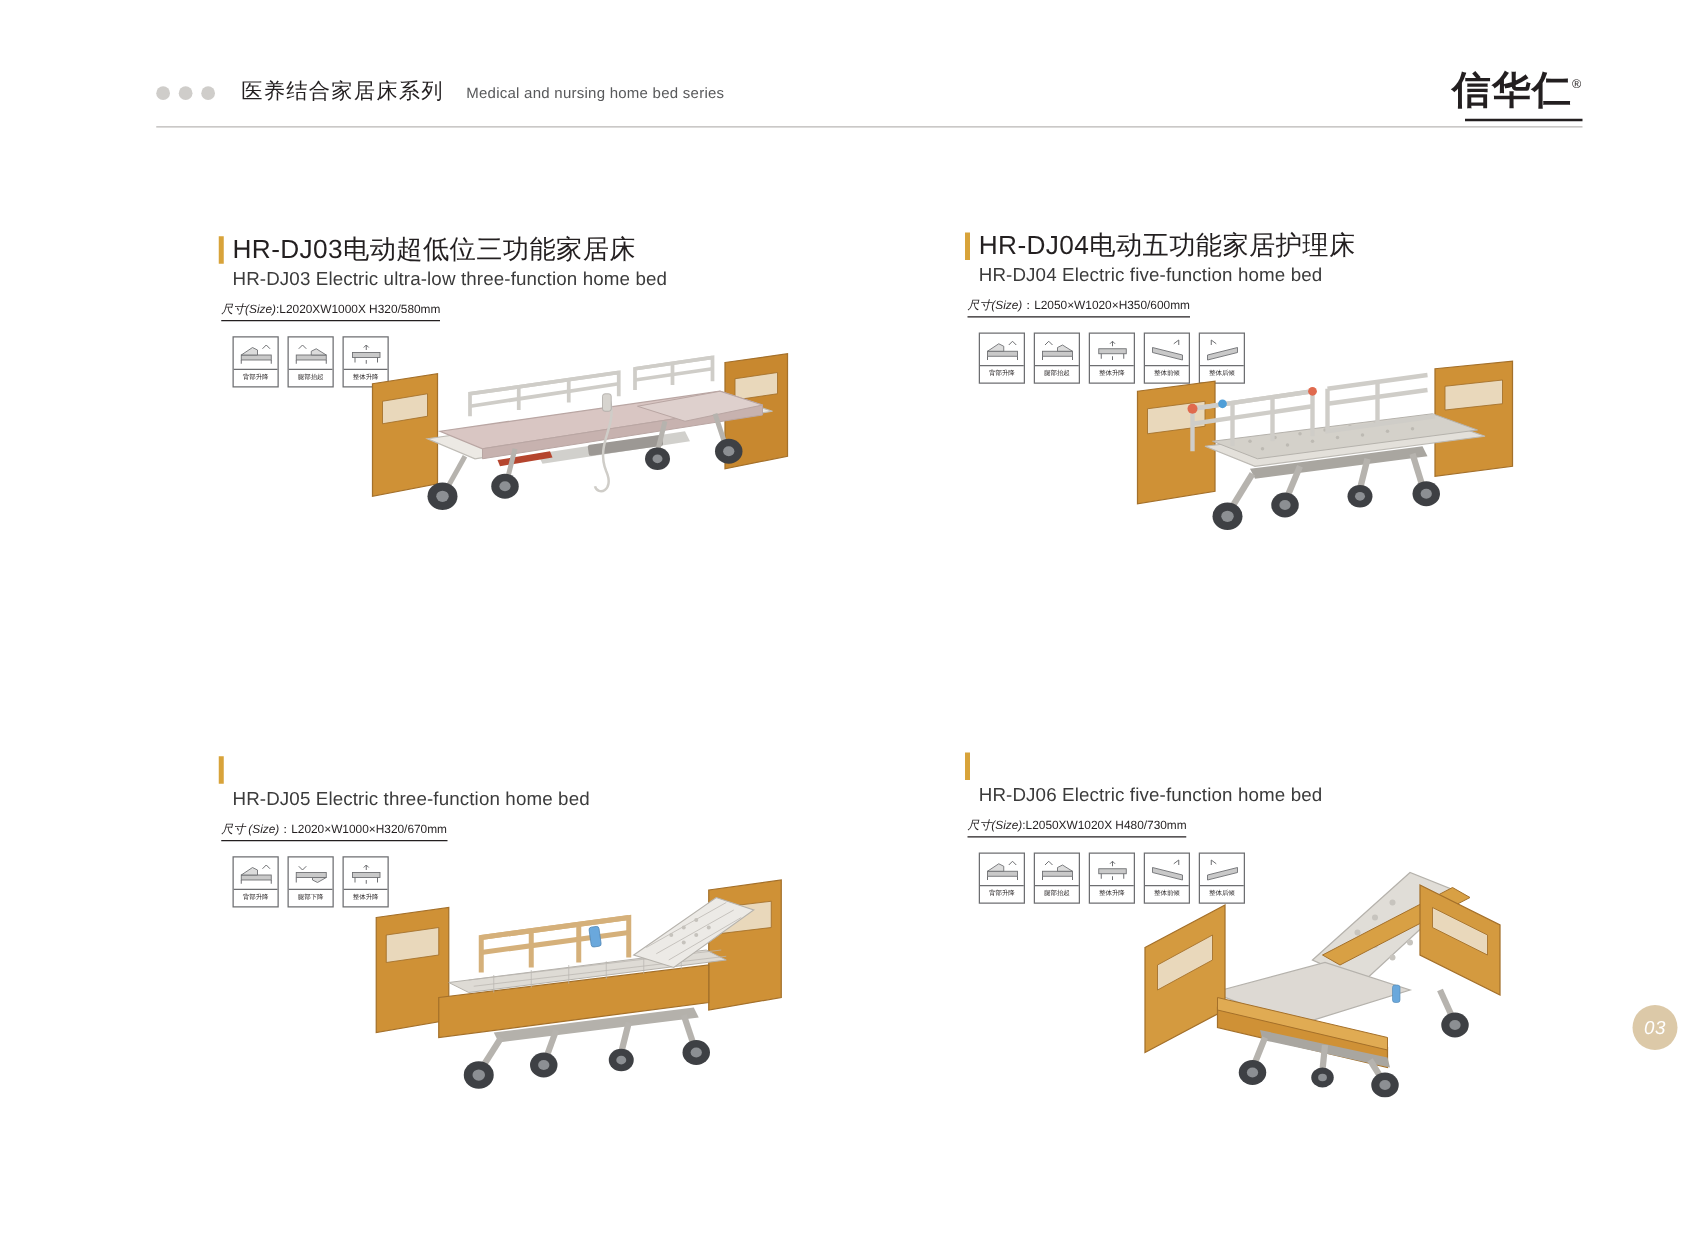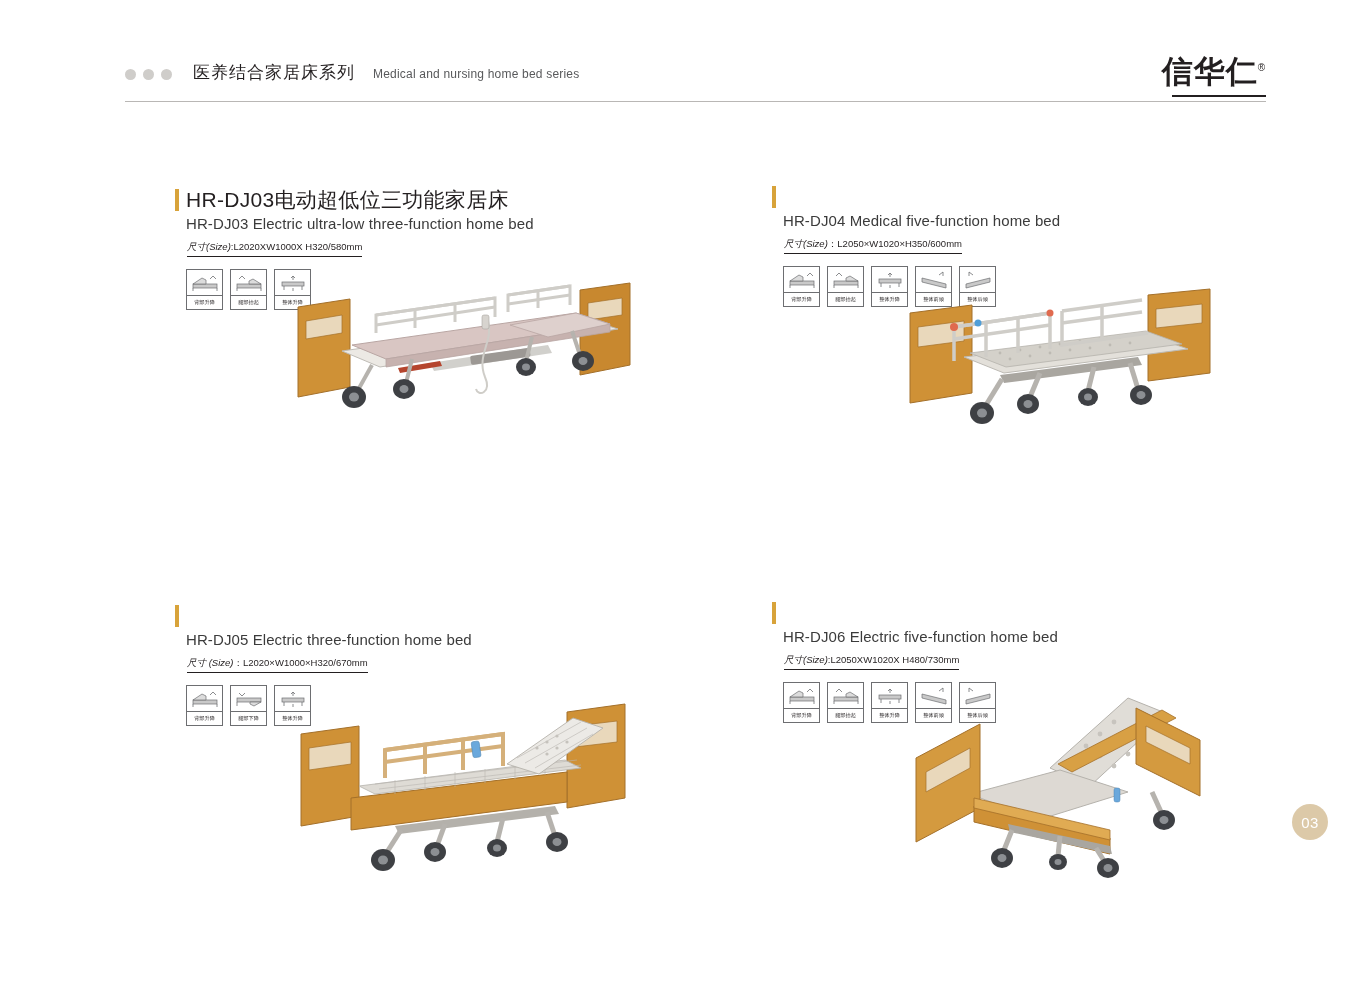--- a/index.html
+++ b/index.html
@@ -41,21 +41,21 @@
   .product{position:absolute;}
   .title-row{display:flex;align-items:flex-end;gap:7px;}
   .title-bar{width:4px;height:22px;background:#d8a33a;margin-top:4px;flex:none;}
   .title-cn{
     font-size:21px;font-weight:500;color:#231f20;letter-spacing:.3px;line-height:1.05;
   }
   .title-en{
     font-size:15px;color:#3b3b3b;margin-top:4px;margin-left:11px;letter-spacing:.1px;
   }
   .size-line{
-    display:inline-block;margin-top:9px;margin-left:12px;
+    display:inline-block;margin-top:9px;margin-left:2px;
     font-size:9.5px;color:#231f20;
     border-bottom:1px solid #231f20;
     padding-bottom:2px;
   }
   .size-line .lab{font-style:italic;}
 
   
   .features{display:flex;gap:7px;margin-top:12px;margin-left:11px;}
   .feature{
     width:37px;height:41px;border:1px solid #6d6e71;
@@ -69,25 +69,26 @@
   .feat-cap{
     font-size:5.2px;line-height:13px;color:#231f20;letter-spacing:0;white-space:nowrap;
   }
 
   
   .bed-area{position:absolute;}
   .bed-svg{display:block;}
 
   
   .page-num{
-    position:absolute;right:58px;bottom:52px;
+    position:absolute;right:44px;bottom:52px;
     width:36px;height:36px;border-radius:50%;
     background:#dcc9a8;color:#fff;font-size:15px;
     display:flex;align-items:center;justify-content:center;
     letter-spacing:.5px;
+    font-style:italic;
   }
 </style>
 </head>
 <body>
 
 <div class="page">
 
   <div class="header">
     <div class="header-dots">
       <span class="dot"></span>
@@ -201,22 +202,23 @@
       </g>
 
       <path d="M208 66 C214 86, 196 100, 205 122 C212 138, 198 142, 196 134" fill="none" stroke="#cfcdc8" stroke-width="2"></path>
       <rect x="202" y="60" width="7" height="14" rx="2" fill="#d7d4cf" stroke="#a9a6a1" stroke-width=".6"></rect>
     </svg>
   </div>
 
   <div class="product" style="left:772px;top:182px;width:520px;">
     <div class="title-row">
       <div class="title-bar"></div>
-    </div>
-    <div class="title-en">HR-DJ04 Medical five-function home bed</div>
+      <div class="title-cn">HR-DJ04电动五功能家居护理床</div>
+    </div>
+    <div class="title-en">HR-DJ04 Electric five-function home bed</div>
     <div class="size-line"><span class="lab">尺寸(Size)</span><span>：L2050×W1020×H350/600mm</span></div>
     <div class="features">
       <div class="feature">
         <div class="feat-ico">
           <svg width="30" height="20" viewBox="0 0 30 20">
               <rect x="3" y="11" width="24" height="4" fill="#c9c9c9" stroke="#6d6e71" stroke-width=".7"></rect>
               <path d="M3 11 L12 5 L16 7 L16 11 Z" fill="#dcdcdc" stroke="#6d6e71" stroke-width=".7"></path>
               <line x1="3" y1="15" x2="3" y2="18" stroke="#6d6e71" stroke-width=".8"></line>
               <line x1="27" y1="15" x2="27" y2="18" stroke="#6d6e71" stroke-width=".8"></line>
               <path d="M20 6 l3 -3 l3 3" fill="none" stroke="#6d6e71" stroke-width=".8"></path>

